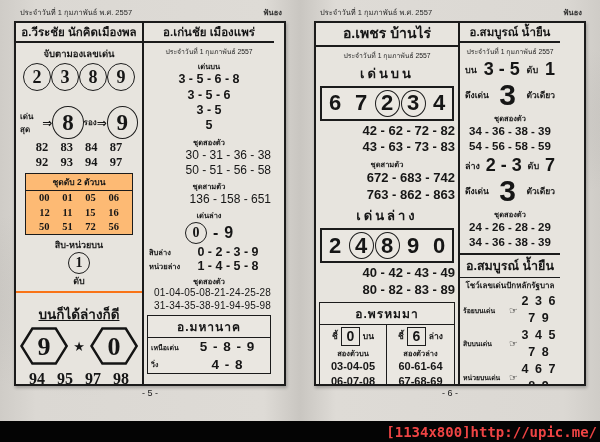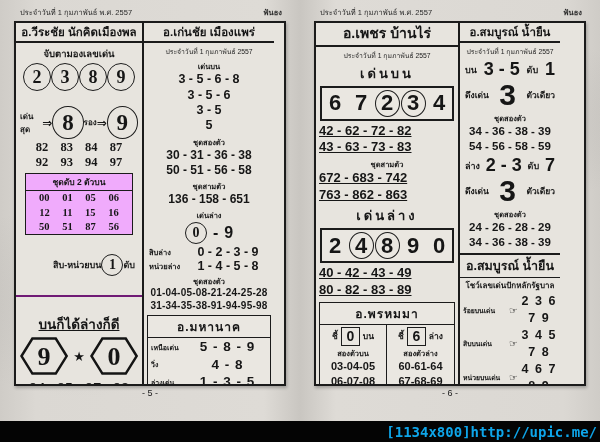--- a/index.html
+++ b/index.html
@@ -30,53 +30,53 @@
   
   .circle { display:inline-flex; align-items:center; justify-content:center; border:1.6px solid #1d1d1d; border-radius:50%; font-weight:bold; font-family:"Liberation Serif","DejaVu Serif",serif; }
   .c28 { width:28px; height:28px; font-size:18px; }
   .c33 { width:33px; height:33px; font-size:23px; }
   .c22 { width:22px; height:22px; font-size:14px; }
   .circle-row { display:flex; justify-content:space-between; padding:1px 4px; }
   .best-row { display:flex; align-items:center; justify-content:space-between; padding:1px 1px; margin-top:13px; }
   .arrow { font-size:12px; font-weight:bold; }
   .pairs { text-align:center; font-weight:bold; font-size:12.5px; word-spacing:9px; line-height:1.2; }
   .pairs-lg { text-align:center; font-weight:bold; font-size:16px; word-spacing:8px; line-height:1.3; }
-  .dead-box { width:108px; margin:3px auto 2px; border:1.5px solid #1b1b1b; background:#f0abfc; }
+  .dead-box { width:108px; margin:3px auto 2px; border:1.5px solid #1b1b1b; background:#fdba74; }
   .dead-title { font-size:8.5px; font-weight:bold; text-align:center; border-bottom:1.2px solid #1b1b1b; padding:1px 0; }
   .dead-row { text-align:center; font-weight:bold; font-size:10.5px; word-spacing:10px; line-height:1.35; }
-  .unit-row { display:flex; align-items:center; justify-content:flex-end; padding:1px 4px; margin:16px 0; }
+  .unit-row { display:flex; align-items:center; justify-content:space-between; padding:1px 4px; margin:0 0;flex-direction:column; }
   .unit-row .lbl { font-size:9px; }
-  .both-title { text-align:center; font-weight:bold; font-size:13.5px; text-decoration:underline; border-top:2px solid #701a75; margin:2px -3px 0; padding-top:16px; }
+  .both-title { text-align:center; font-weight:bold; font-size:13.5px; text-decoration:underline; border-top:2px solid #f97316; margin:2px -3px 0; padding-top:10px; }
   .hex-row { display:flex; align-items:center; justify-content:center; gap:4px; margin:1px 0; }
   .hex { position:relative; width:52px; height:42px; display:inline-flex; align-items:center; justify-content:center; }
   .hex svg { position:absolute; inset:0; }
   .hex-digit { position:relative; font-weight:bold; font-size:26px; font-family:"Liberation Serif","DejaVu Serif",serif; }
   .star { font-size:13px; }
   .footnote { text-align:center; font-size:6.5px; margin-top:1px; }
   
   .pyr { text-align:center; font-weight:bold; font-size:12.5px; line-height:1.22; }
   .pyr-wrap { margin:0 0 1px; }
   .set-lbl { text-align:center; font-size:7.5px; font-weight:bold; margin-top:2px; }
-  .set-row { text-align:center; font-weight:bold; font-size:12px; line-height:1.25; }
+  .set-row { text-align:right; font-weight:normal; font-size:12px; line-height:1.25; }
   .set-row.tight { font-size:10px; letter-spacing:.2px; }
   .bot-main { display:flex; align-items:center; justify-content:center; gap:6px; font-weight:bold; font-size:16px; margin:1px 0; }
   .kv { display:flex; align-items:center; padding:0 2px; gap:4px; }
   .kv .lbl { width:34px; font-size:7.5px; }
   .kv .val { flex:1; text-align:center; font-weight:bold; font-size:12.5px; }
   .mini-box { border:1.5px solid #1b1b1b; margin-top:3px; background:#eae7e1; }
   .mini-title { font-weight:bold; font-size:12px; text-align:center; border-bottom:1.5px solid #1b1b1b; padding:1px 0; letter-spacing:1px; }
   .mb-row { display:flex; align-items:center; padding:0 3px; }
   .mb-row .lbl { width:36px; font-size:7px; }
   .mb-row .val { flex:1; text-align:center; font-weight:bold; font-size:13.5px; word-spacing:2px; line-height:1.3; }
   
   .digit-strip { display:flex; justify-content:space-around; align-items:center; border:2px solid #1b1b1b; margin:1px 1px 2px; padding:2px 0; background:#eae7e1; }
   .dgt { width:25px; height:27px; display:inline-flex; align-items:center; justify-content:center; font-weight:bold; font-size:22px; }
   .dgt.ring { border:1.8px solid #1d1d1d; border-radius:50%; }
   .big-lbl { text-align:center; font-weight:bold; font-size:13px; letter-spacing:3px; margin:1px 0; }
-  .c-row { text-align:left; font-weight:bold; font-size:13px; line-height:1.3;text-decoration:underline; }
+  .c-row { text-align:right; font-weight:bold; font-size:13px; line-height:1.3; }
   .promma { border:1.5px solid #1b1b1b; margin-top:3px; background:#eae7e1; }
   .promma-cols { display:flex; }
   .promma-col { width:50%; padding:1px 2px 2px; }
   .promma-col.first { border-right:1.2px solid #1b1b1b; }
   .point-row { display:flex; align-items:center; justify-content:center; gap:3px; margin:1px 0; }
   .point-row .lbl { font-size:8.5px; }
   .sq { display:inline-flex; align-items:center; justify-content:center; width:19px; height:19px; border:1.6px solid #1d1d1d; font-weight:bold; font-size:14px; }
   .promma-set-lbl { text-align:center; font-size:7.5px; font-weight:bold; }
   .promma-row { text-align:center; font-weight:bold; font-size:11px; line-height:1.35; }
   
@@ -89,21 +89,21 @@
   .d-set { text-align:center; font-weight:bold; font-size:11.5px; line-height:1.3; }
   .title2 { font-weight:bold; font-size:12.5px; text-align:center; border-top:2px solid #1b1b1b; border-bottom:1.5px solid #1b1b1b; margin:3px -3px 1px; padding:1px 0; }
   .show-lbl { text-align:center; font-size:8px; font-weight:bold; margin-bottom:1px; }
   .pt-row { display:flex; align-items:center; }
   .pt-row .lbl { width:46px; font-size:6.8px; }
   .pt-row .hand { font-size:10px; width:11px; }
   .pt-row .val { flex:1; text-align:center; font-weight:bold; font-size:12.5px; word-spacing:3px; line-height:1.35; }
   .pt-div { border-top:2px solid #1b1b1b; margin:2px 0; }
   
   .bottom-bar { position:absolute; left:0; bottom:0; width:600px; height:21px; background:#040404; display:flex; align-items:center; justify-content:flex-end; padding-right:3px; }
-  .watermark { color:#0ea5e9; font-weight:bold; font-size:14px; font-family:"DejaVu Sans Mono","Liberation Mono",monospace; letter-spacing:0; }
+  .watermark { color:#ef4444; font-weight:bold; font-size:14px; font-family:"DejaVu Sans Mono","Liberation Mono",monospace; letter-spacing:0; }
 </style>
 </head>
 <body>
 
 <div class="screen">
   <div class="paper">
 
     <div class="page">
       <div class="page-head">
         <span>ประจำวันที่ 1 กุมภาพันธ์ พ.ศ. 2557</span>
@@ -127,21 +127,21 @@
             <span class="lbl">รอง</span>
             <span class="arrow">⇒</span>
             <span class="circle c33">9</span>
           </div>
           <div class="pairs serif">82 83 84 87</div>
           <div class="pairs serif">92 93 94 97</div>
           <div class="dead-box">
             <div class="dead-title">ชุดดับ 2 ตัวบน</div>
             <div class="dead-row serif">00 01 05 06</div>
             <div class="dead-row serif">12 11 15 16</div>
-            <div class="dead-row serif">50 51 87 56</div>
+            <div class="dead-row serif">50 51 72 56</div>
           </div>
           <div class="unit-row">
             <span class="lbl">สิบ-หน่วยบน</span>
             <span class="circle c22">1</span>
             <span class="lbl">ดับ</span>
           </div>
           <div class="both-title">บนก็ได้ล่างก็ดี</div>
           <div class="hex-row">
             <span class="hex">
               <svg viewBox="0 0 60 48">
@@ -197,24 +197,20 @@
           <div class="set-row tight">31-34-35-38-91-94-95-98</div>
           <div class="mini-box">
             <div class="mini-title">อ.มหานาค</div>
             <div class="mb-row">
               <span class="lbl">เหนือเด่น</span>
               <span class="val">5 - 8 - 9</span>
             </div>
             <div class="mb-row">
               <span class="lbl">วิ่ง</span>
               <span class="val">4 - 8</span>
-            </div>
-            <div class="mb-row">
-              <span class="lbl">ล่างเด่น</span>
-              <span class="val">1 - 3 - 5</span>
             </div>
 
           </div>
         </div>
       </div>
       <div class="page-num">- 5 -</div>
     </div>
 
     <div class="page">
       <div class="page-head">

